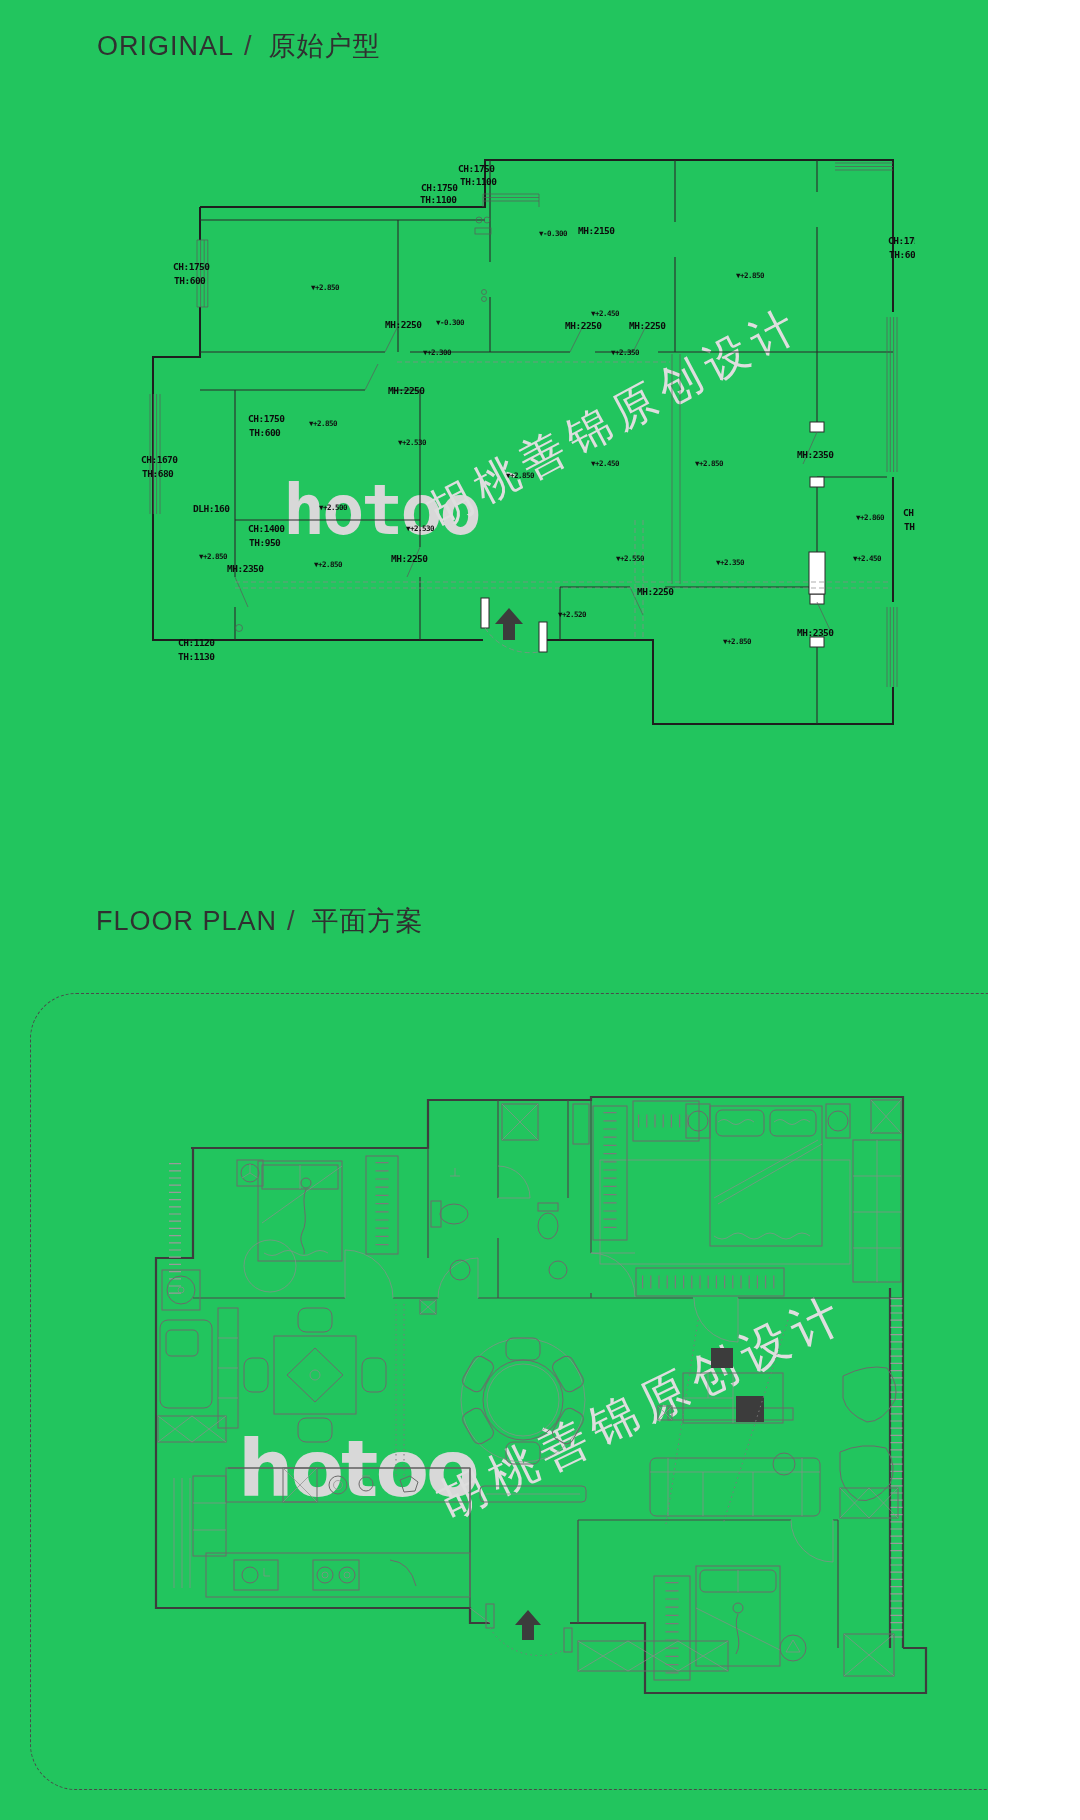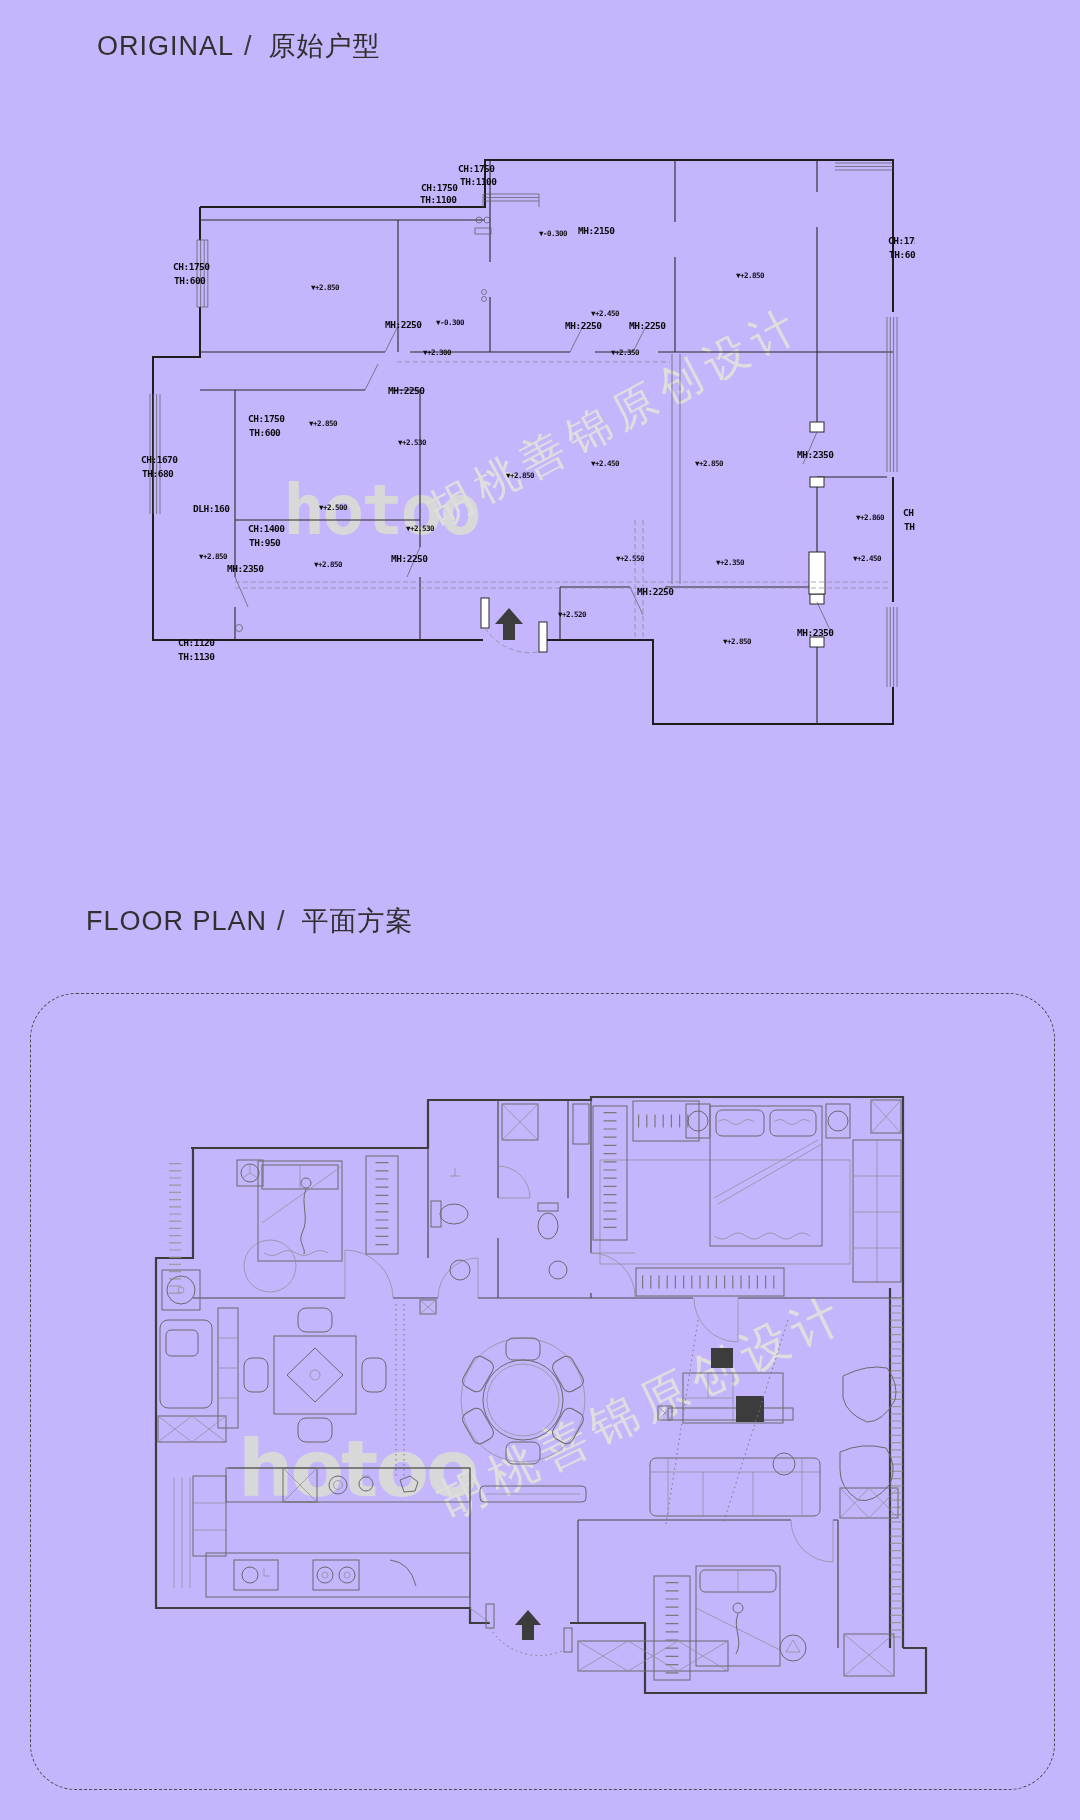--- a/index.html
+++ b/index.html
@@ -1,22 +1,22 @@
 <!DOCTYPE html>
 <html><head>
 <meta charset="utf-8">
 <style>
   html,body{margin:0;padding:0;background:#ffffff;}
-  .page{position:relative;width:1080px;height:1820px;background:#c4b5fd;overflow:hidden;
+  .page{position:relative;width:988px;height:1820px;background:#22c55e;overflow:hidden;
         font-family:"Liberation Sans",sans-serif;}
   .sec-title{position:absolute;font-size:27px;letter-spacing:1px;color:#303030;white-space:nowrap;}
   .sec-title .zh{margin-left:6px;}
   .sec-title .sep{margin:0 10px;color:#3a3a3a;}
   #title-original{left:97px;top:28px;}
-  #title-floorplan{left:86px;top:903px;}
+  #title-floorplan{left:96px;top:903px;}
   .frame{position:absolute;left:30px;top:993px;width:1023px;height:795px;
          border:1.6px dashed #4a4a4a;border-radius:46px;}
   .planwrap{position:absolute;}
   #plan1{left:135px;top:132px;}
   #plan2{left:138px;top:1048px;}
   svg{display:block;}
   svg *{fill:none;}
   
   .p1 .wall{stroke:#1e1e1e;stroke-width:2;}
   .p1 .iw{stroke:#2b2b2b;stroke-width:1.1;}

